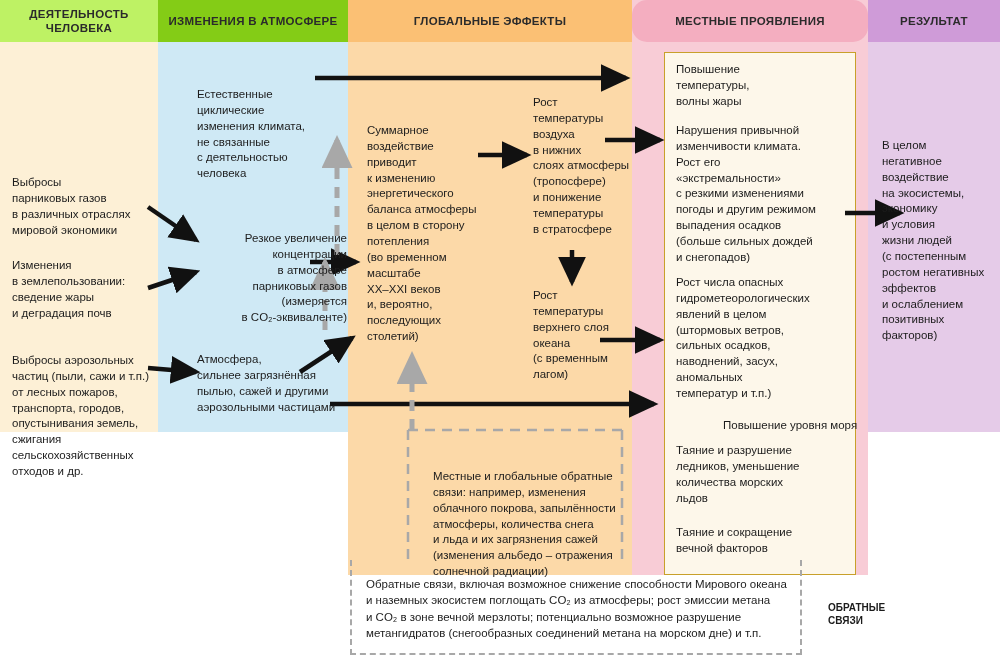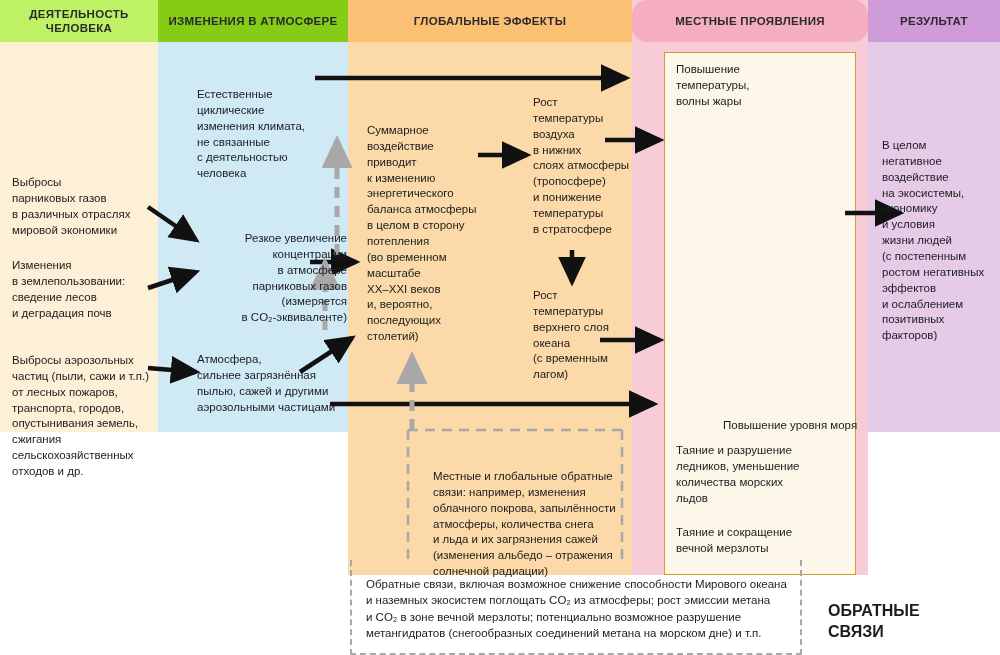--- a/index.html
+++ b/index.html
@@ -89,21 +89,21 @@
 
   svg.arrows {
     position: absolute;
     left: 0; top: 0;
     width: 1000px; height: 655px;
     overflow: visible;
     pointer-events: none;
   }
   .lbl-obr {
     position: absolute;
-    font-size: 16px;
+    font-size: 10px;
     font-weight: bold;
     line-height: 1.3;
     color: #1c1c1c;
     white-space: pre-line;
   }
 </style>
 </head>
 <body>
 
 <div id="stage">
@@ -181,21 +181,21 @@
       <path d="M408,430 L622,430"></path>
     </g>
   </svg>
 
   <div class="tb" style="left:12px; top:175px; width:145px;">Выбросы
 парниковых газов
 в различных отраслях
 мировой экономики</div>
   <div class="tb" style="left:12px; top:258px; width:145px;">Изменения
 в землепользовании:
-сведение лесов
+сведение жары
 и деградация почв</div>
   <div class="tb" style="left:12px; top:353px; width:148px;">Выбросы аэрозольных
 частиц (пыли, сажи и т.п.)
 от лесных пожаров,
 транспорта, городов,
 опустынивания земель,
 сжигания
 сельскохозяйственных
 отходов и др.</div>
 
@@ -249,27 +249,44 @@
 связи: например, изменения
 облачного покрова, запылённости
 атмосферы, количества снега
 и льда и их загрязнения сажей
 (изменения альбедо – отражения
 солнечной радиации)</div>
 
   <div class="tb" style="left:676px; top:62px; width:172px;">Повышение
 температуры,
 волны жары</div>
+  <div class="tb" style="left:676px; top:123px; width:176px;">Нарушения привычной
+изменчивости климата.
+Рост его
+«экстремальности»
+с резкими изменениями
+погоды и другим режимом
+выпадения осадков
+(больше сильных дождей
+и снегопадов)</div>
+  <div class="tb" style="left:676px; top:275px; width:176px;">Рост числа опасных
+гидрометеорологических
+явлений в целом
+(штормовых ветров,
+сильных осадков,
+наводнений, засух,
+аномальных
+температур и т.п.)</div>
   <div class="tb" style="left:676px; top:418px; width:176px;margin-left:47px;">Повышение уровня моря</div>
   <div class="tb" style="left:676px; top:443px; width:176px;">Таяние и разрушение
 ледников, уменьшение
 количества морских
 льдов</div>
   <div class="tb" style="left:676px; top:525px; width:176px;">Таяние и сокращение
-вечной мерзлоты</div>
+вечной факторов</div>
 
   <div class="tb" style="left:882px; top:138px; width:115px;">В целом
 негативное
 воздействие
 на экосистемы,
 экономику
 и условия
 жизни людей
 (с постепенным
 ростом негативных

